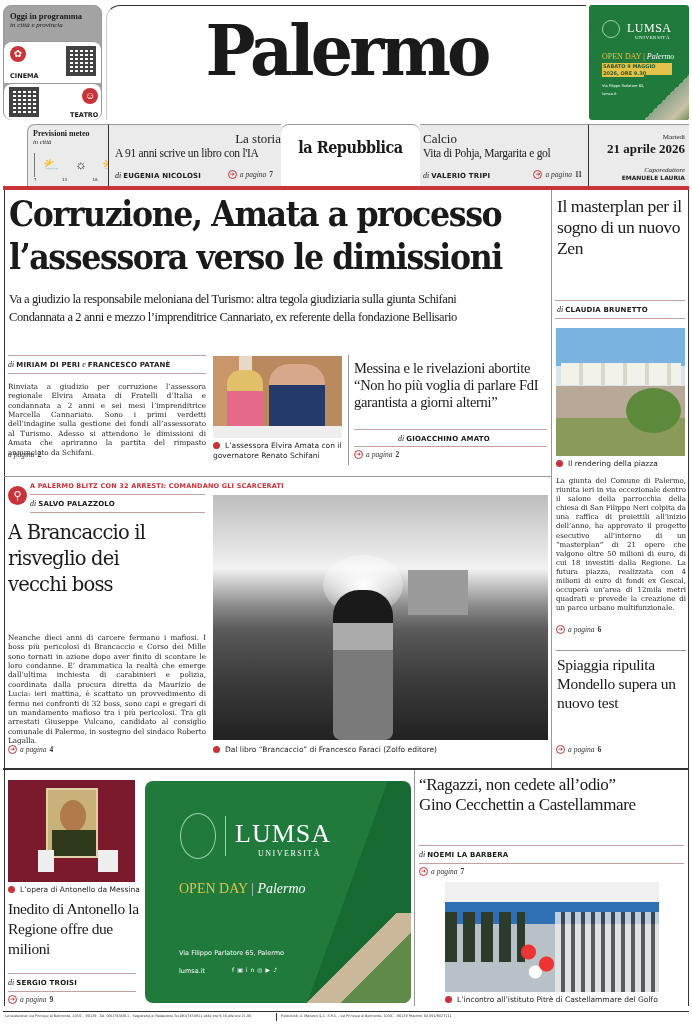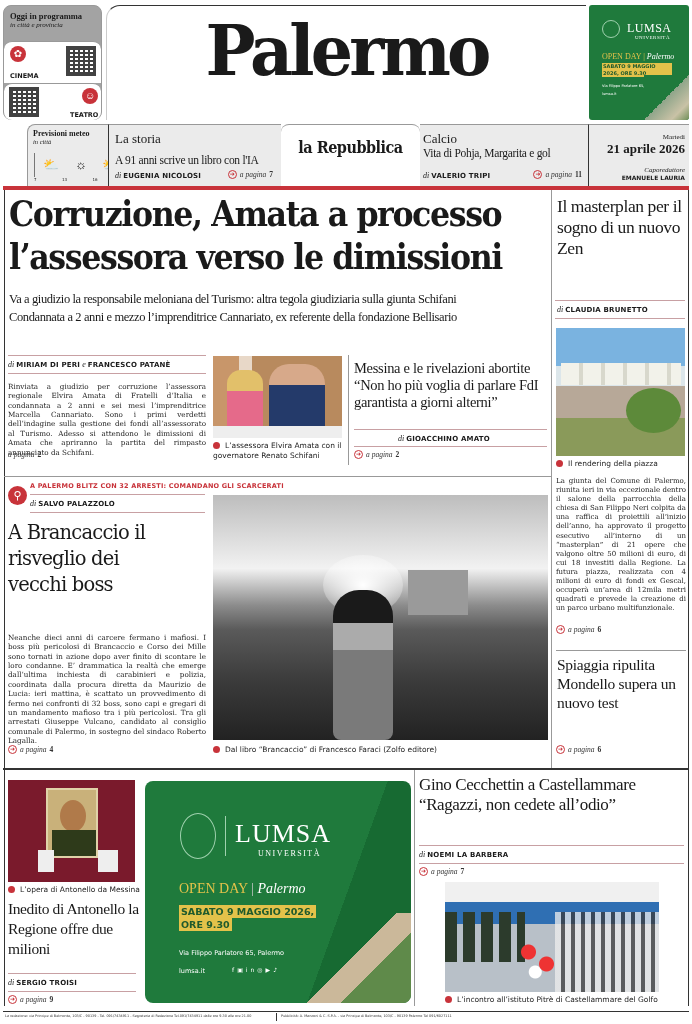--- a/index.html
+++ b/index.html
@@ -65,21 +65,21 @@
   </div>
   <div class="sans" style="position:absolute;left:6px;top:52px;width:94px;display:flex;justify-content:space-between;font-size:4px;">
     <span>7</span>
       <span>13</span>
       <span>16</span>
       <span>21</span>
   </div>
 </div>
 
 <div class="abs" style="left:108px;top:124px;width:173px;height:62px;background:#ebebeb;border-left:1px solid #333;border-top:1px solid #999;">
-  <div style="font-size:13px;margin:6px 0 7px 6px;">La storia</div>
+  <div style="font-size:13px;margin:6px 0 0 6px;text-align:right;">La storia</div>
   <div style="font-size:11.5px;margin-left:6px;letter-spacing:-.3px;">A 91 anni scrive un libro con l'IA</div>
   <div class="byline" style="position:absolute;left:6px;top:46px;"><i>di</i> <b>EUGENIA NICOLOSI</b></div>
   <div class="pageref" style="position:absolute;right:8px;top:45px;">
       <span class="arrow">➜</span>
       <span>a pagina</span>
       <b>7</b>
     </div>
 </div>
 
 <div class="abs" style="left:281px;top:124px;width:139px;height:62px;background:#fff;border-radius:8px 8px 0 0;border-top:1px solid #999;">
@@ -212,36 +212,32 @@
     <span>a pagina</span>
     <b>9</b>
   </div>
 
 <div class="abs" style="left:145px;top:781px;width:266px;height:222px;background:linear-gradient(110deg,#1f7a3c 0 70%,#176a32 70%);border-radius:8px;color:#fff;overflow:hidden;">
   <div style="position:absolute;left:35px;top:32px;width:36px;height:46px;border:1px solid #9fd1ae;border-radius:50%;"></div>
   <div style="position:absolute;left:80px;top:35px;height:40px;border-left:1px solid #9fd1ae;"></div>
   <div style="position:absolute;left:90px;top:38px;font-size:26px;letter-spacing:1px;">LUMSA</div>
   <div style="position:absolute;left:113px;top:68px;font-size:8px;letter-spacing:1.5px;">UNIVERSITÀ</div>
   <div style="position:absolute;left:34px;top:100px;font-size:14px;"><span style="color:#e3c24a;">OPEN DAY</span> <span style="color:#ccc;">|</span> <i>Palermo</i></div>
-  <div class="sans" style="position:absolute;left:34px;top:124px;font-size:9.5px;font-weight:700;color:#1f5a2c;line-height:13px;">
-    <div style="background:#e3c24a;display:inline-block;padding:0 2px;">SABATO 9 MAGGIO 2026,</div><br>
-    <div style="background:#e3c24a;display:inline-block;padding:0 2px;">ORE 9.30</div>
-  </div>
   <div class="sans" style="position:absolute;left:34px;top:168px;font-size:6.5px;">Via Filippo Parlatore 65, Palermo</div>
   <div class="sans" style="position:absolute;left:34px;top:186px;font-size:6.5px;">lumsa.it</div>
   <div class="sans" style="position:absolute;left:87px;top:185px;font-size:6px;letter-spacing:3px;">
     <span>f</span><span>▣</span><span>in</span><span>◎</span><span>▶</span><span>♪</span>
   </div>
   <div style="position:absolute;right:0;bottom:0;width:110px;height:90px;background:linear-gradient(135deg,transparent 0 48%,#cbb89a 48% 65%,#5f8a4a 65%);"></div>
 </div>
 
 <div class="abs" style="left:414px;top:770px;height:236px;border-left:1px solid #999;"></div>
 <div class="abs" style="left:419px;top:775px;width:270px;font-size:17px;line-height:20px;letter-spacing:-.4px;white-space:nowrap;">
+  <div>“Ragazzi, non cedete all’odio”</div>
   <div>Gino Cecchettin a Castellammare</div>
-  <div>“Ragazzi, non cedete all’odio”</div>
 </div>
 <div class="abs hr" style="left:419px;top:845px;width:265px;"></div>
 <div class="abs byline" style="left:419px;top:850px;"><i>di</i> <b>NOEMI LA BARBERA</b></div>
 <div class="abs hr" style="left:419px;top:863px;width:265px;"></div>
 <div class="abs pageref" style="left:419px;top:867px;">
     <span class="arrow">➜</span>
     <span>a pagina</span>
     <b>7</b>
   </div>
 

